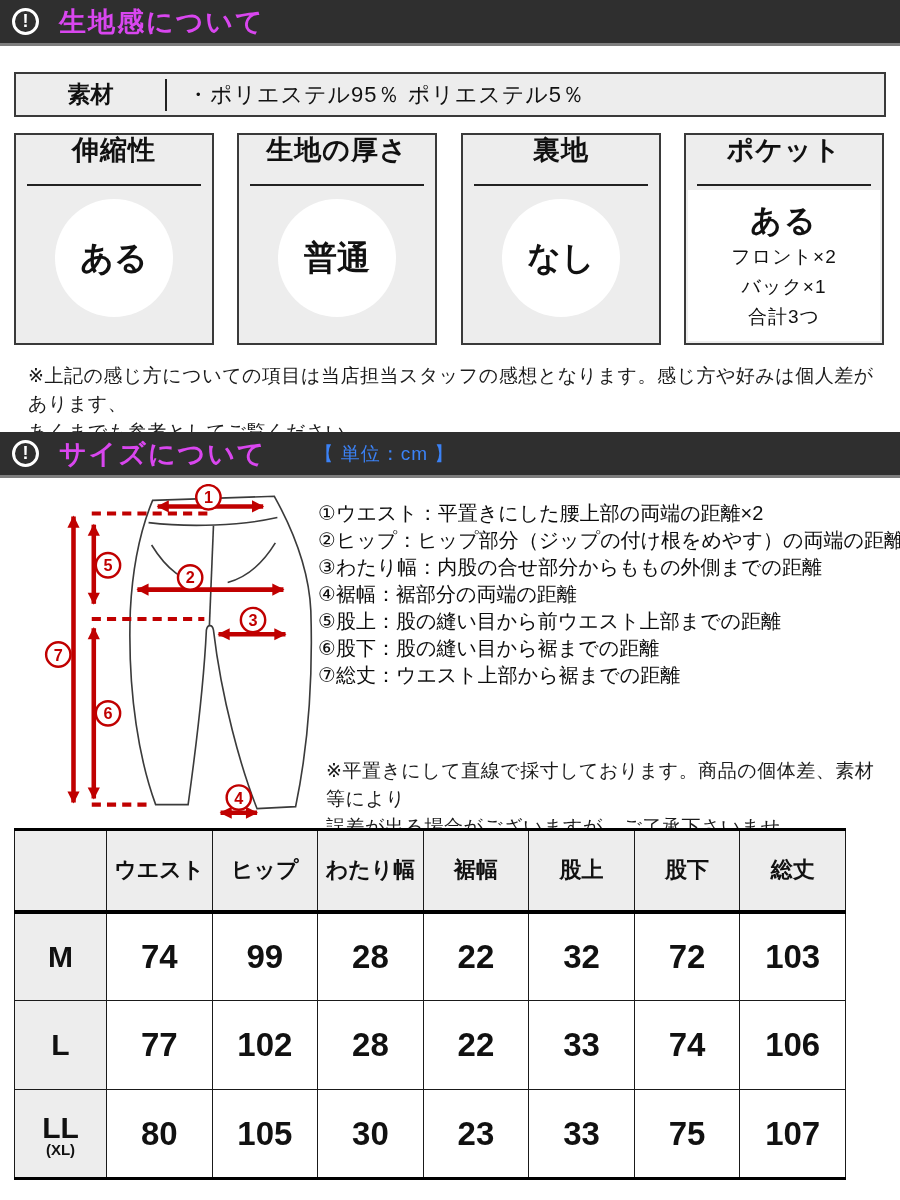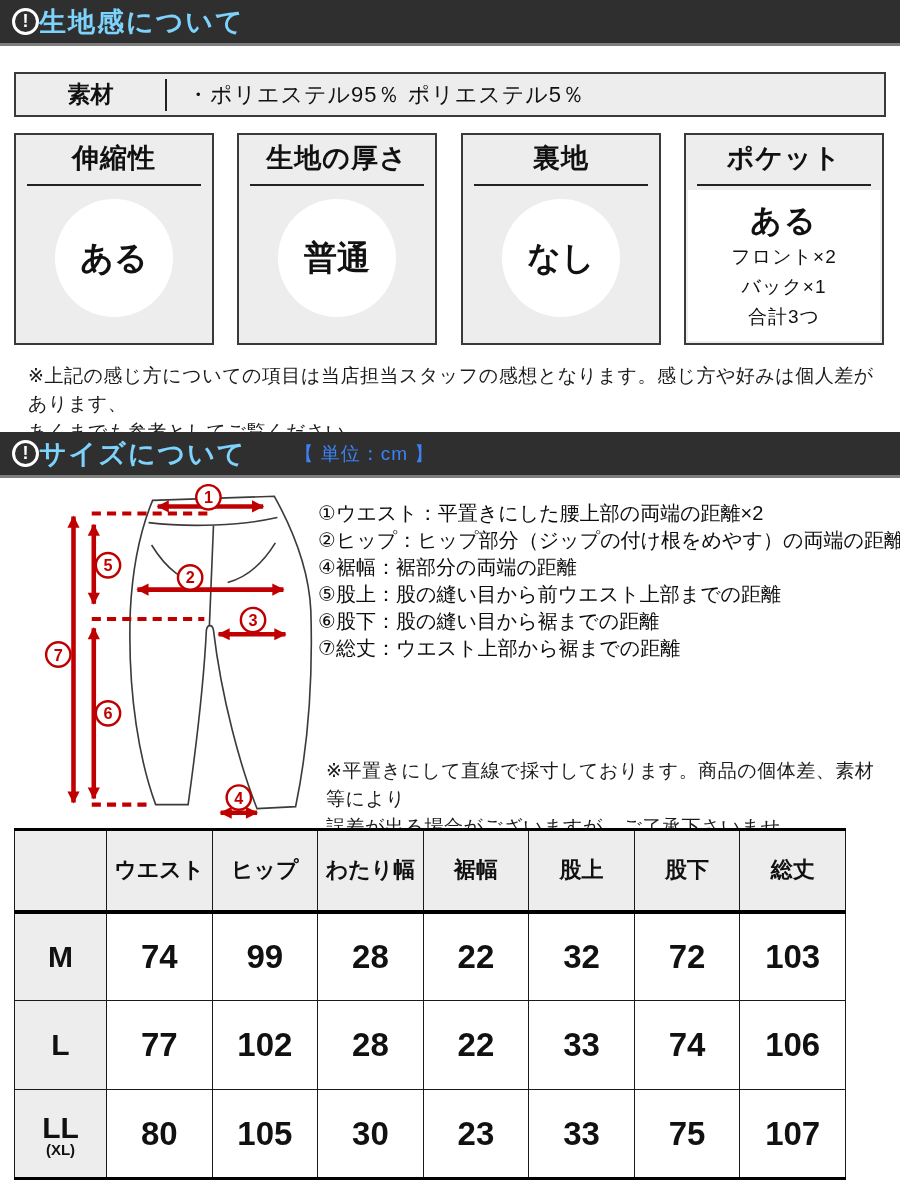--- a/index.html
+++ b/index.html
@@ -6,36 +6,36 @@
   html,body { background:#fff; }
   body { font-family:"Liberation Sans","DejaVu Sans",sans-serif; color:#111; }
   #page { position:relative; width:900px; height:1200px; background:#fff; overflow:hidden; }
 
   
   .bar { position:absolute; left:0; width:900px; height:46px; background:#2f2f2f;
          border-bottom:3px solid #7d7d7d; display:flex; align-items:center; padding-left:12px; }
   .bar .alert { width:27px; height:27px; border:3px solid #fff; border-radius:50%;
                 display:flex; align-items:center; justify-content:center;
                 color:#fff; font-weight:800; font-size:18px; flex:0 0 auto; }
-  .bar .bar-title { color:#7dd3fc; font-size:27px; font-weight:700; letter-spacing:2px; margin-left:0; }
+  .bar .bar-title { color:#d946ef; font-size:27px; font-weight:700; letter-spacing:2px; margin-left:20px; }
   .bar .unit { color:#3b82f6; font-size:19px; font-weight:400; margin-left:48px; letter-spacing:1px; }
 
   
   .material { position:absolute; left:14px; top:72px; width:872px; height:45px;
               background:#ededed; border:2px solid #3a3a3a; display:flex; align-items:center; }
   .material .m-label { width:149px; text-align:center; font-size:23px; font-weight:700; color:#111; }
   .material .m-div { width:2px; height:32px; background:#222; }
   .material .m-value { font-size:22px; color:#111; padding-left:20px; letter-spacing:1px; }
 
   
   .boxes { position:absolute; left:14px; top:133px; width:872px; height:212px; }
   .fbox { position:absolute; top:0; width:200px; height:212px; background:#ededed;
           border:2px solid #3a3a3a; }
   .fbox .f-title { height:49px; display:flex; align-items:flex-end; justify-content:center;
-                   font-size:27px; font-weight:700; color:#111; letter-spacing:1px; padding-bottom:8px; }
+                   font-size:27px; font-weight:700; color:#111; letter-spacing:1px; padding-bottom:16px; }
   .fbox .f-rule { margin:0 11px; border-bottom:2px solid #222; }
   .fbox .f-circle { position:absolute; left:39px; top:64px; width:118px; height:118px;
                     background:#fff; border-radius:50%; display:flex; align-items:center;
                     justify-content:center; font-size:33px; font-weight:700; color:#111; }
   .fbox .f-white { position:absolute; left:2px; right:2px; top:55px; bottom:2px; background:#fff;
                    text-align:center; }
   .fbox .f-white .f-big { font-size:31px; font-weight:700; margin-top:10px; letter-spacing:2px; }
   .fbox .f-white .f-line { font-size:19px; color:#111; line-height:30px; letter-spacing:1px; }
   .fbox .f-white .f-line:first-of-type { margin-top:6px; }
 
@@ -173,20 +173,21 @@
         <text x="69" y="232">6</text>
         <circle cx="20" cy="168" r="12" fill="#fff" stroke="#c00000" stroke-width="2.4"></circle>
         <text x="20" y="174">7</text>
       </g>
     </svg>
   </div>
 
   <div class="measures">
     <div class="mp">①ウエスト：平置きにした腰上部の両端の距離×2</div>
     <div class="mp">②ヒップ：ヒップ部分（ジップの付け根をめやす）の両端の距離×2</div>
+    <div class="mp">③わたり幅：内股の合せ部分からももの外側までの距離</div>
     <div class="mp">④裾幅：裾部分の両端の距離</div>
     <div class="mp">⑤股上：股の縫い目から前ウエスト上部までの距離</div>
     <div class="mp">⑥股下：股の縫い目から裾までの距離</div>
     <div class="mp">⑦総丈：ウエスト上部から裾までの距離</div>
   </div>
 
   <div class="note" id="note2">
     <div>※平置きにして直線で採寸しております。商品の個体差、素材等により</div>
     <div>誤差が出る場合がございますが、ご了承下さいませ。</div>
   </div>

